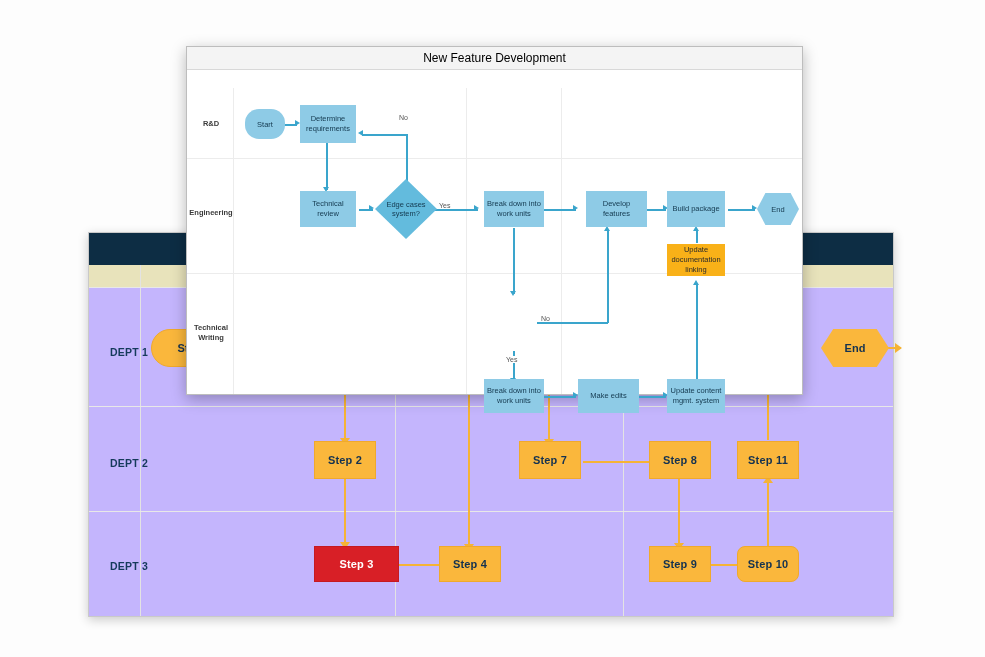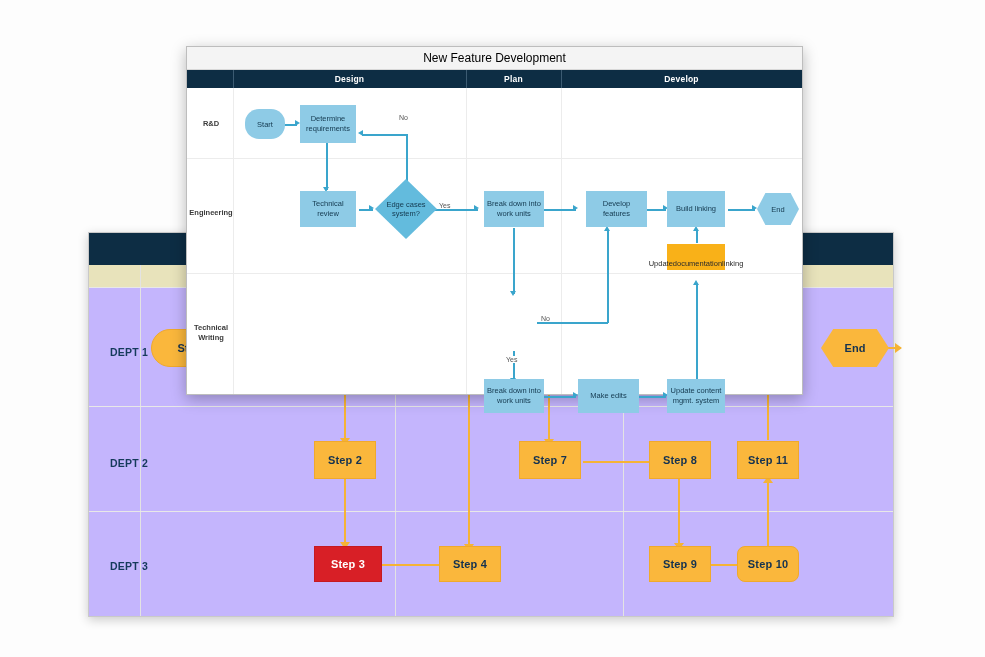--- a/index.html
+++ b/index.html
@@ -220,49 +220,41 @@
 
     <div class="o-v" style="left:678px; top:137px; height:70px;"></div>
 
     <div class="o-h" style="left:778px; top:114px; width:34px;"></div>
     <div class="o-arr-r" style="left:806px; top:110px;"></div>
 
     <div class="startpill" style="left:62px; top:96px; width:78px; height:38px;">Start</div>
 
     <div class="stepbox" style="left:225px; top:208px; width:62px; height:38px;">Step 2</div>
 
-    <div class="stepbox danger" style="left:225px; top:313px; width:68px; height:36px;">Step 3</div>
+    <div class="stepbox danger" style="left:225px; top:313px; width:85px; height:36px;">Step 3</div>
 
     <div class="stepbox" style="left:350px; top:313px; width:62px; height:36px;">Step 4</div>
 
     <div class="stepbox" style="left:430px; top:208px; width:62px; height:38px;">Step 7</div>
 
     <div class="stepbox" style="left:560px; top:208px; width:62px; height:38px;">Step 8</div>
 
     <div class="stepbox" style="left:560px; top:313px; width:62px; height:36px;">Step 9</div>
 
     <div class="stepbox" style="left:648px; top:313px; width:62px; height:36px;border-radius:8px;">Step 10</div>
 
     <div class="stepbox" style="left:648px; top:208px; width:62px; height:38px;text-align:right;">Step 11</div>
 
     <div class="endhex" style="left:732px; top:96px; width:68px; height:38px;">End</div>
   </div>
 
   <div id="front-panel">
 
     <div id="fp-title">New Feature Development</div>
 
-    <div id="fp-colhdr">
-      <div class="fp-col-sep" style="left:46px;"></div>
-      <div class="fp-col-sep" style="left:279px;"></div>
-      <div class="fp-col-sep" style="left:374px;"></div>
-      <div class="fp-col-title" style="left:46px; width:233px;">Design</div>
-      <div class="fp-col-title" style="left:279px; width:95px;">Plan</div>
-      <div class="fp-col-title" style="left:374px; width:241px;">Develop</div>
-    </div>
 
     <div class="fp-vline" style="left:46px;"></div>
     <div class="fp-vline" style="left:279px;"></div>
     <div class="fp-vline" style="left:374px;"></div>
     <div class="fp-hline" style="top:111px;"></div>
     <div class="fp-hline" style="top:226px;"></div>
 
     <div class="lane-label" style="top:72px;">R&amp;D</div>
     <div class="lane-label" style="top:161px;">Engineering</div>
     <div class="lane-label" style="top:276px;">
@@ -340,25 +332,25 @@
       </span>
     </div>
 
     <div class="bbox" style="left:297px; top:144px; width:60px; height:36px; flex-direction:column;">
       <span>Break down into</span>
       <span>work units</span>
     </div>
 
     <div class="bbox" style="left:391px; top:144px; width:61px; height:36px;margin-left:8px;">Develop features</div>
 
-    <div class="bbox" style="left:480px; top:144px; width:58px; height:36px;">Build linking</div>
+    <div class="bbox" style="left:480px; top:144px; width:58px; height:36px;">Build package</div>
 
     <div class="bhex" style="left:570px; top:146px; width:42px; height:32px;">End</div>
 
-    <div class="bbox orange" style="left:480px; top:197px; width:58px; height:26px; flex-direction:row;align-items:flex-end;">
+    <div class="bbox orange" style="left:480px; top:197px; width:58px; height:32px; flex-direction:column;">
       <span>Update</span>
       <span>documentation</span>
       <span>linking</span>
     </div>
 
 
     <div class="bbox" style="left:297px; top:332px; width:60px; height:34px; flex-direction:column;">
       <span>Break down into</span>
       <span>work units</span>
     </div>

